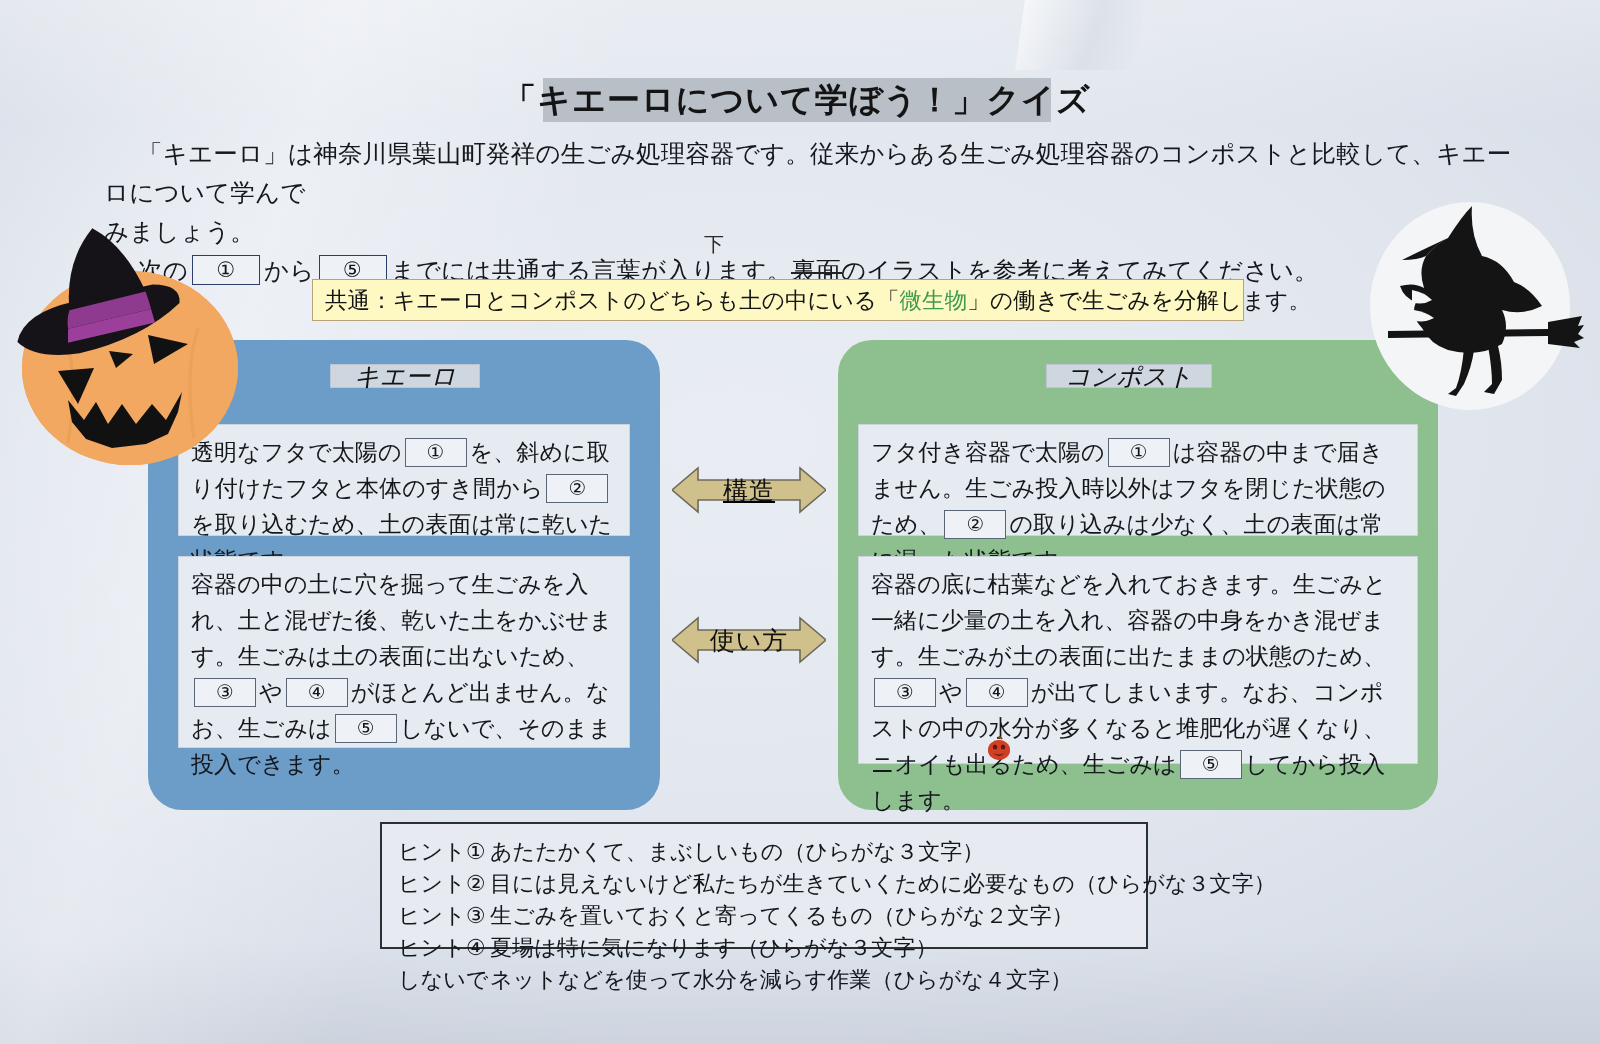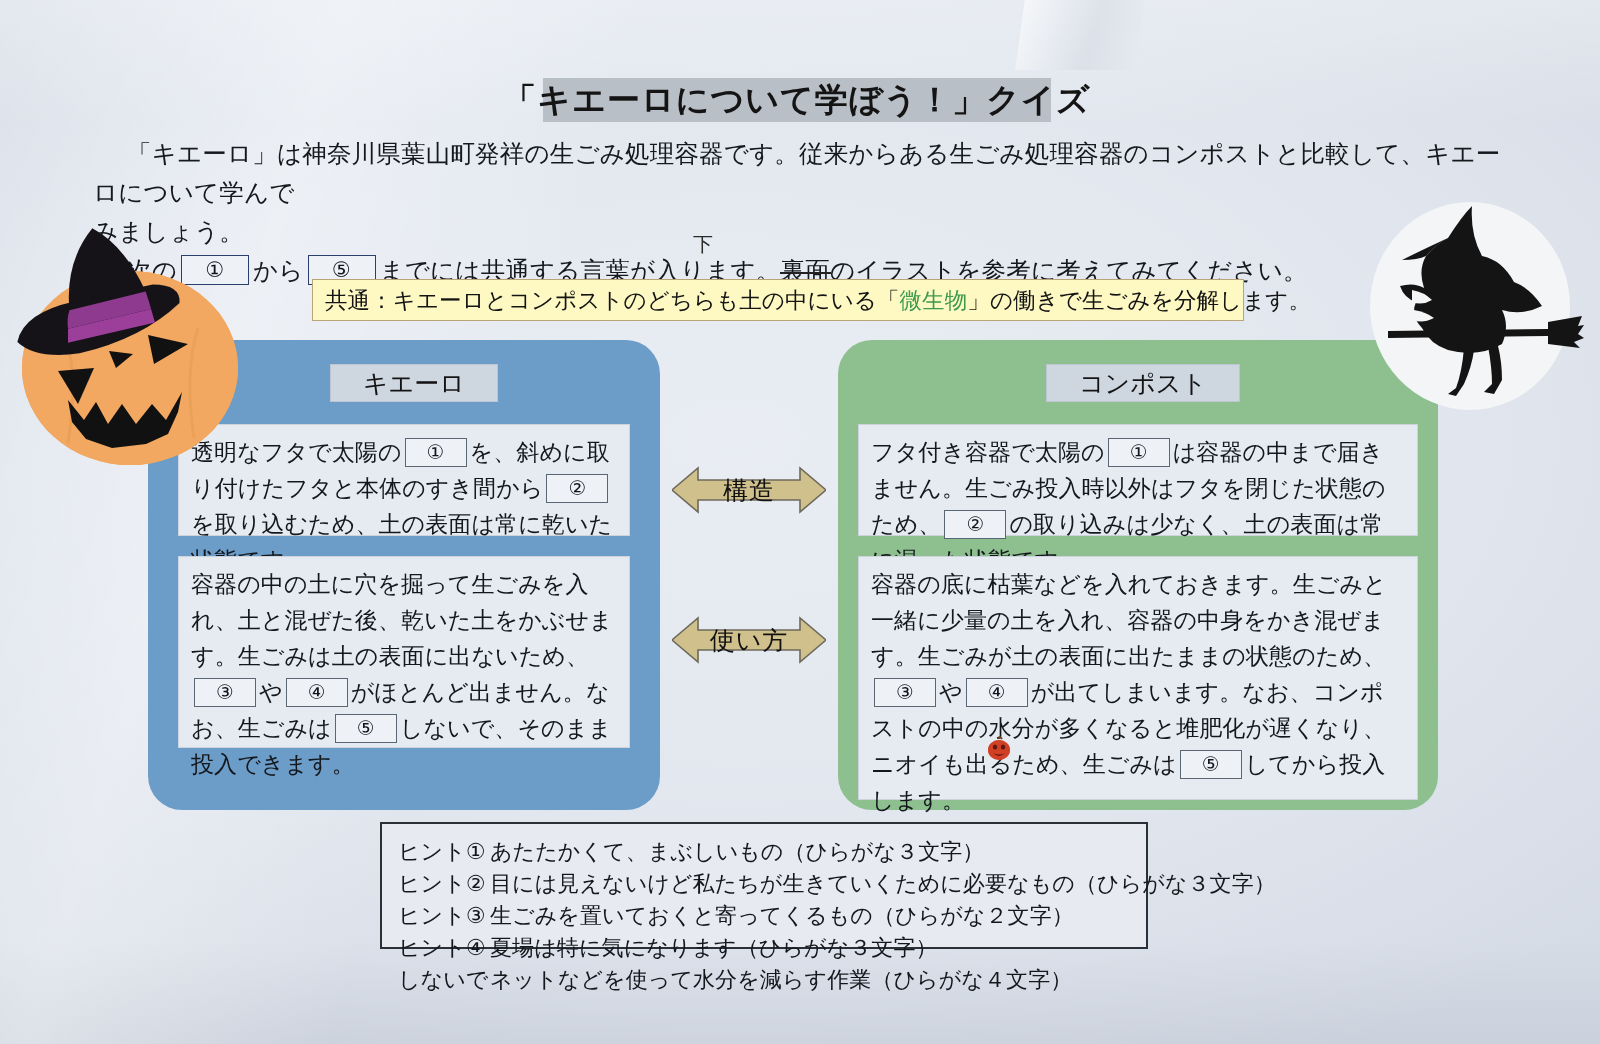--- a/index.html
+++ b/index.html
@@ -36,21 +36,21 @@
   #title{
     position:absolute;left:543px;top:78px;width:508px;height:44px;
     background:#b9bfc6;
     display:flex;align-items:center;justify-content:center;
     font-size:33px;font-weight:700;color:#141414;letter-spacing:1px;
     white-space:nowrap;
   }
 
   
   #intro{
-    position:absolute;left:93px;top:134px;width:1420px;
+    position:absolute;left:104px;top:134px;width:1420px;
     font-size:24.5px;line-height:39px;color:#15181c;letter-spacing:.2px;
   }
   .indent{display:inline-block;width:34px;}
   .numbox{
     display:inline-block;min-width:66px;height:28px;line-height:28px;
     border:1.6px solid #2a3f6b;background:#eef1f6;text-align:center;
     font-size:21px;vertical-align:2px;margin:0 4px;color:#12161c;
   }
   .strike{position:relative;}
   .strike:after{
@@ -71,47 +71,47 @@
     font-size:22.5px;color:#141414;white-space:nowrap;letter-spacing:.1px;
   }
   .green-word{color:#3d9a4e;}
 
   
   .panel{position:absolute;border-radius:34px;box-sizing:border-box;}
   #panel-kiero{left:148px;top:340px;width:512px;height:470px;background:#6c9cc8;}
   #panel-compost{left:838px;top:340px;width:600px;height:470px;background:#8dc08e;}
 
   .panel-title{
-    position:absolute;height:38px;min-width:150px;
+    position:absolute;height:24px;min-width:150px;
     background:#ced6e0;border:1px solid #bcc5d1;
     display:flex;align-items:center;justify-content:center;
-    font-size:25px;color:#141414;padding:0 32px;box-sizing:border-box;
+    font-size:25px;color:#141414;padding:0 18px;box-sizing:border-box;font-style:italic;
   }
   #title-kiero{left:330px;top:364px;}
   #title-compost{left:1046px;top:364px;}
 
   .textbox{
     position:absolute;background:#e6eaf1;border:1px solid #ccd3dd;
     box-sizing:border-box;padding:9px 12px 9px 12px;
     font-size:23px;line-height:36px;color:#14181d;letter-spacing:.1px;
   }
   #box-k1{left:178px;top:424px;width:452px;height:112px;}
   #box-k2{left:178px;top:556px;width:452px;height:192px;}
   #box-c1{left:858px;top:424px;width:560px;height:112px;}
-  #box-c2{left:858px;top:556px;width:560px;height:244px;}
+  #box-c2{left:858px;top:556px;width:560px;height:208px;}
 
   .inbox{
     display:inline-block;min-width:60px;height:27px;line-height:27px;
     border:1.4px solid #5a6575;background:#eef1f6;text-align:center;
     font-size:20px;vertical-align:1px;margin:0 3px;color:#12161c;
   }
 
   
   .arrow-wrap{position:absolute;display:flex;align-items:center;justify-content:center;}
-  #arrow-kouzou{left:672px;top:458px;width:154px;height:64px;}
+  #arrow-kouzou{left:672px;top:458px;width:154px;height:64px;text-decoration:underline;}
   #arrow-tsukaikata{left:672px;top:608px;width:154px;height:64px;}
   .arrow-svg{position:absolute;inset:0;width:100%;height:100%;}
   .arrow-label{
     position:relative;font-size:25px;color:#111;letter-spacing:1px;
     z-index:2;
   }
 
   
   #hints{
     position:absolute;left:380px;top:822px;width:768px;height:127px;

